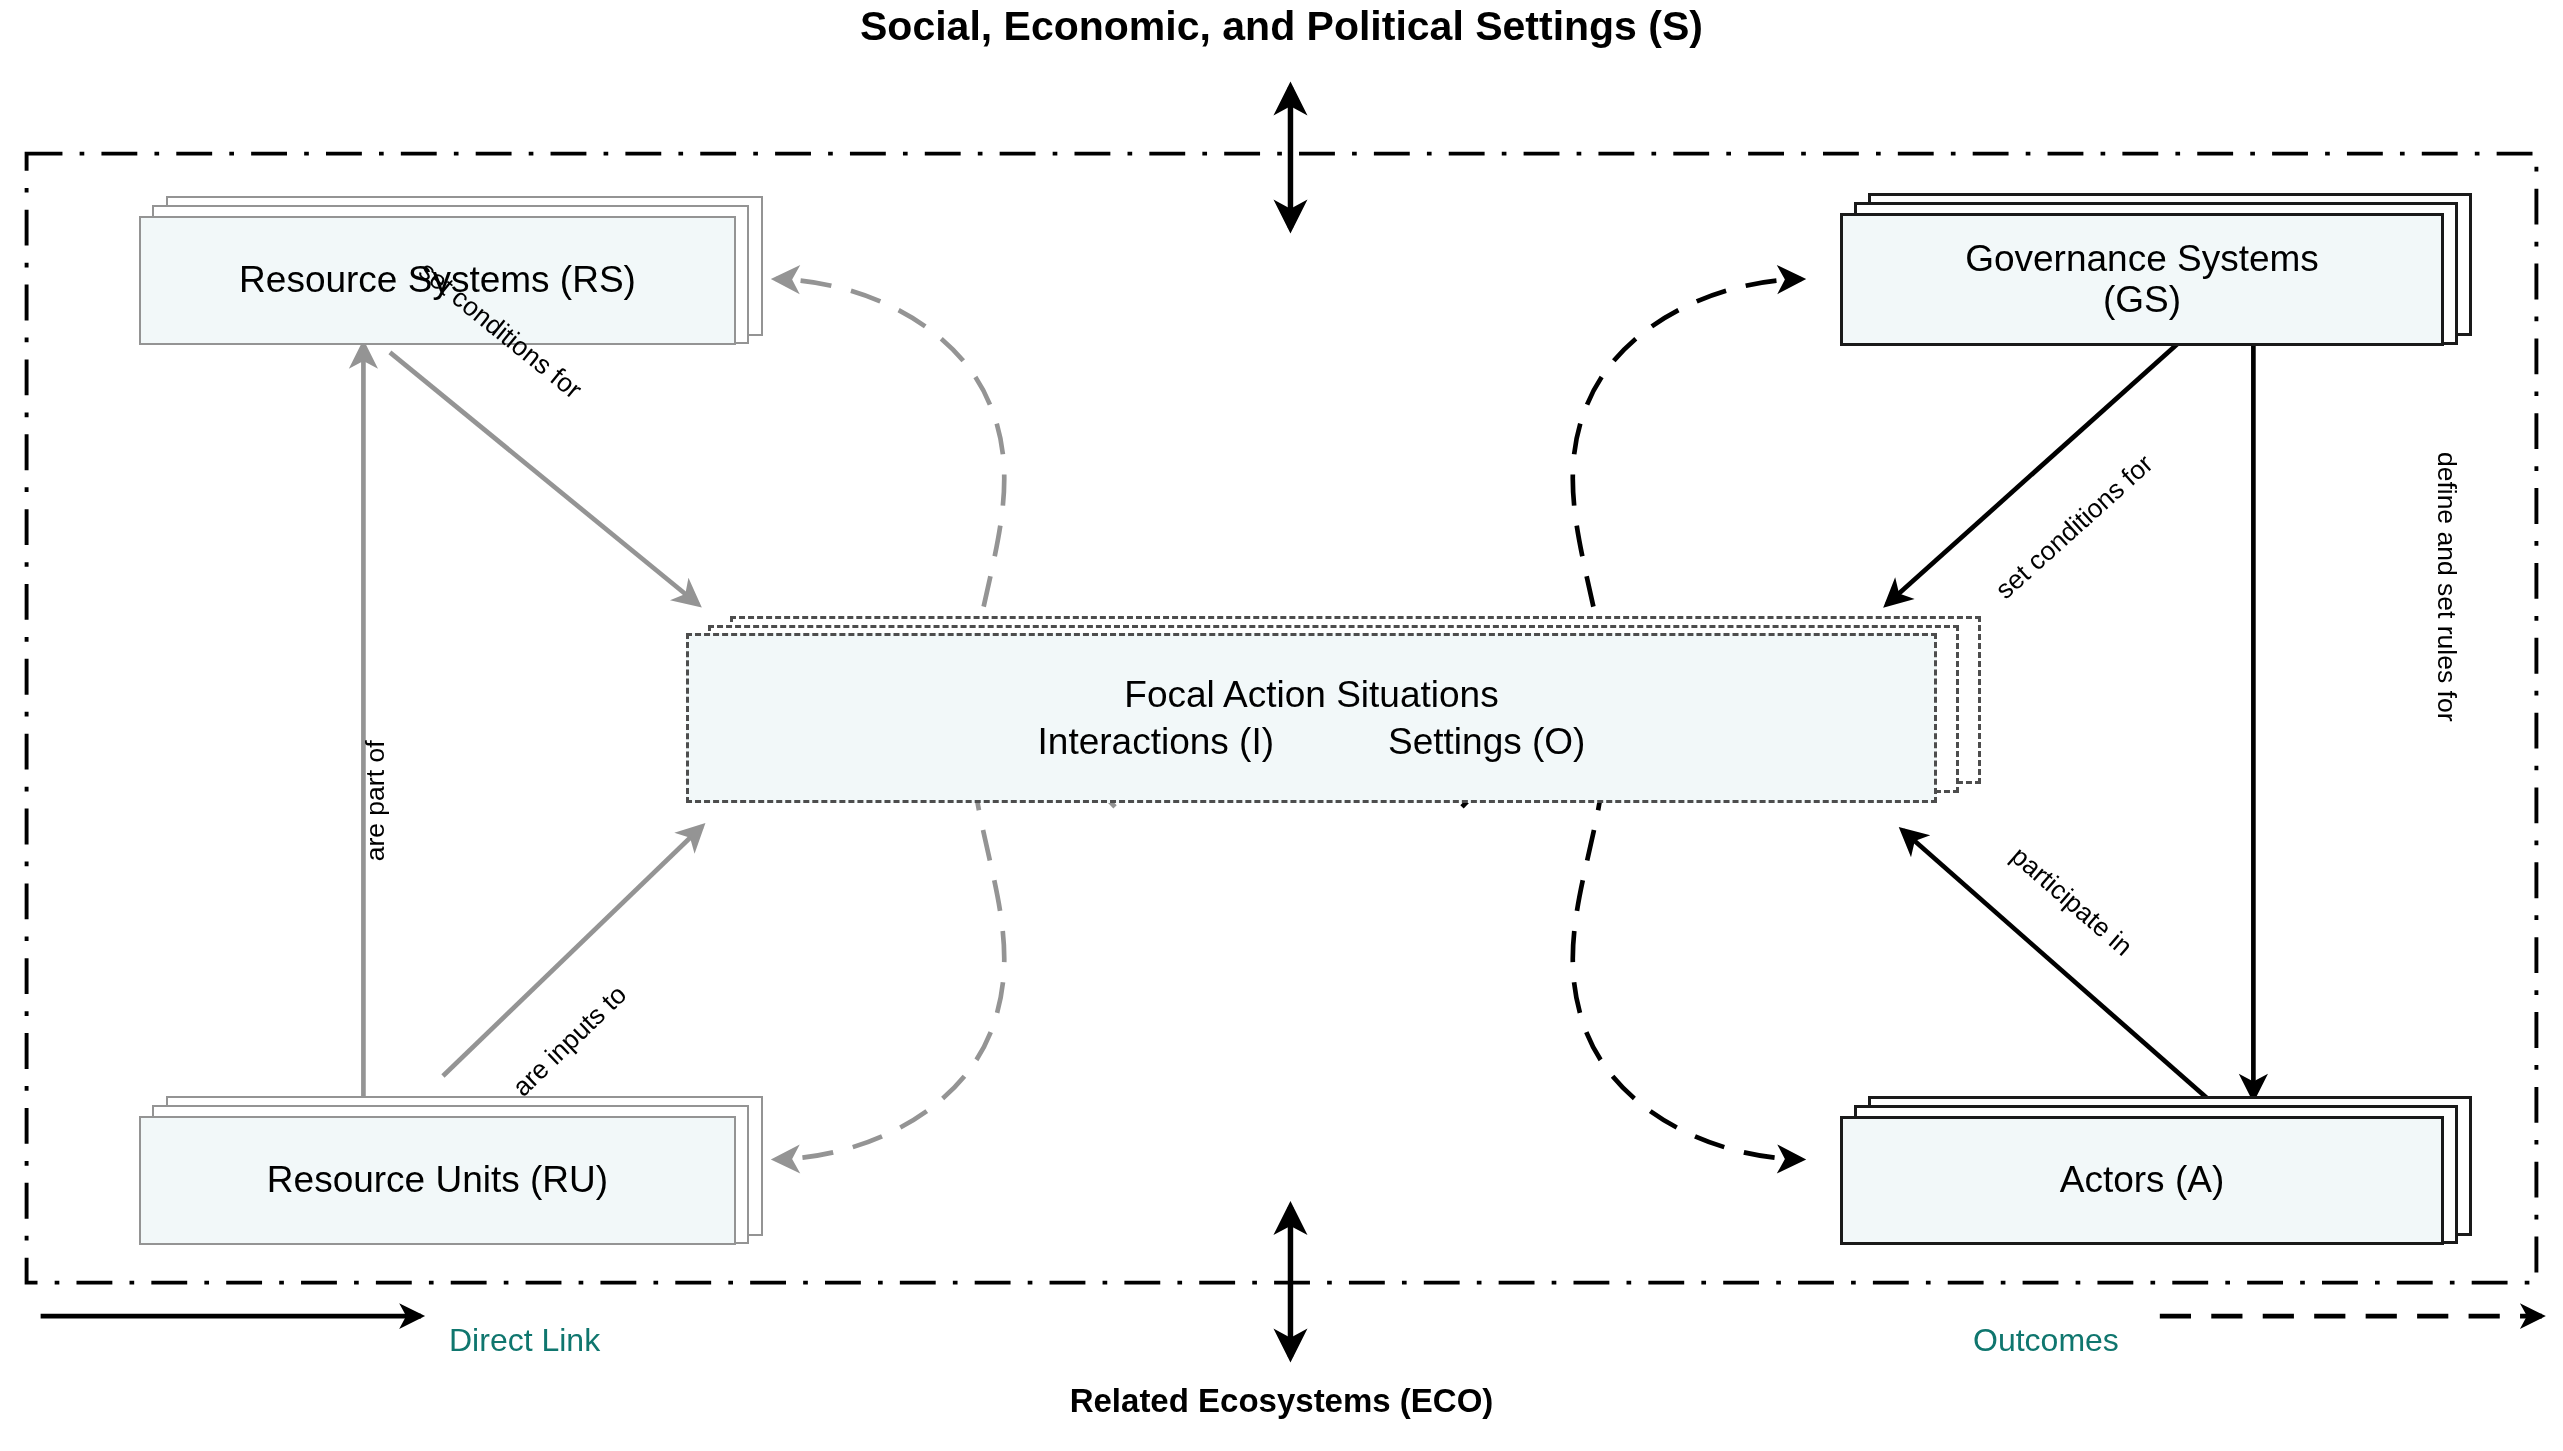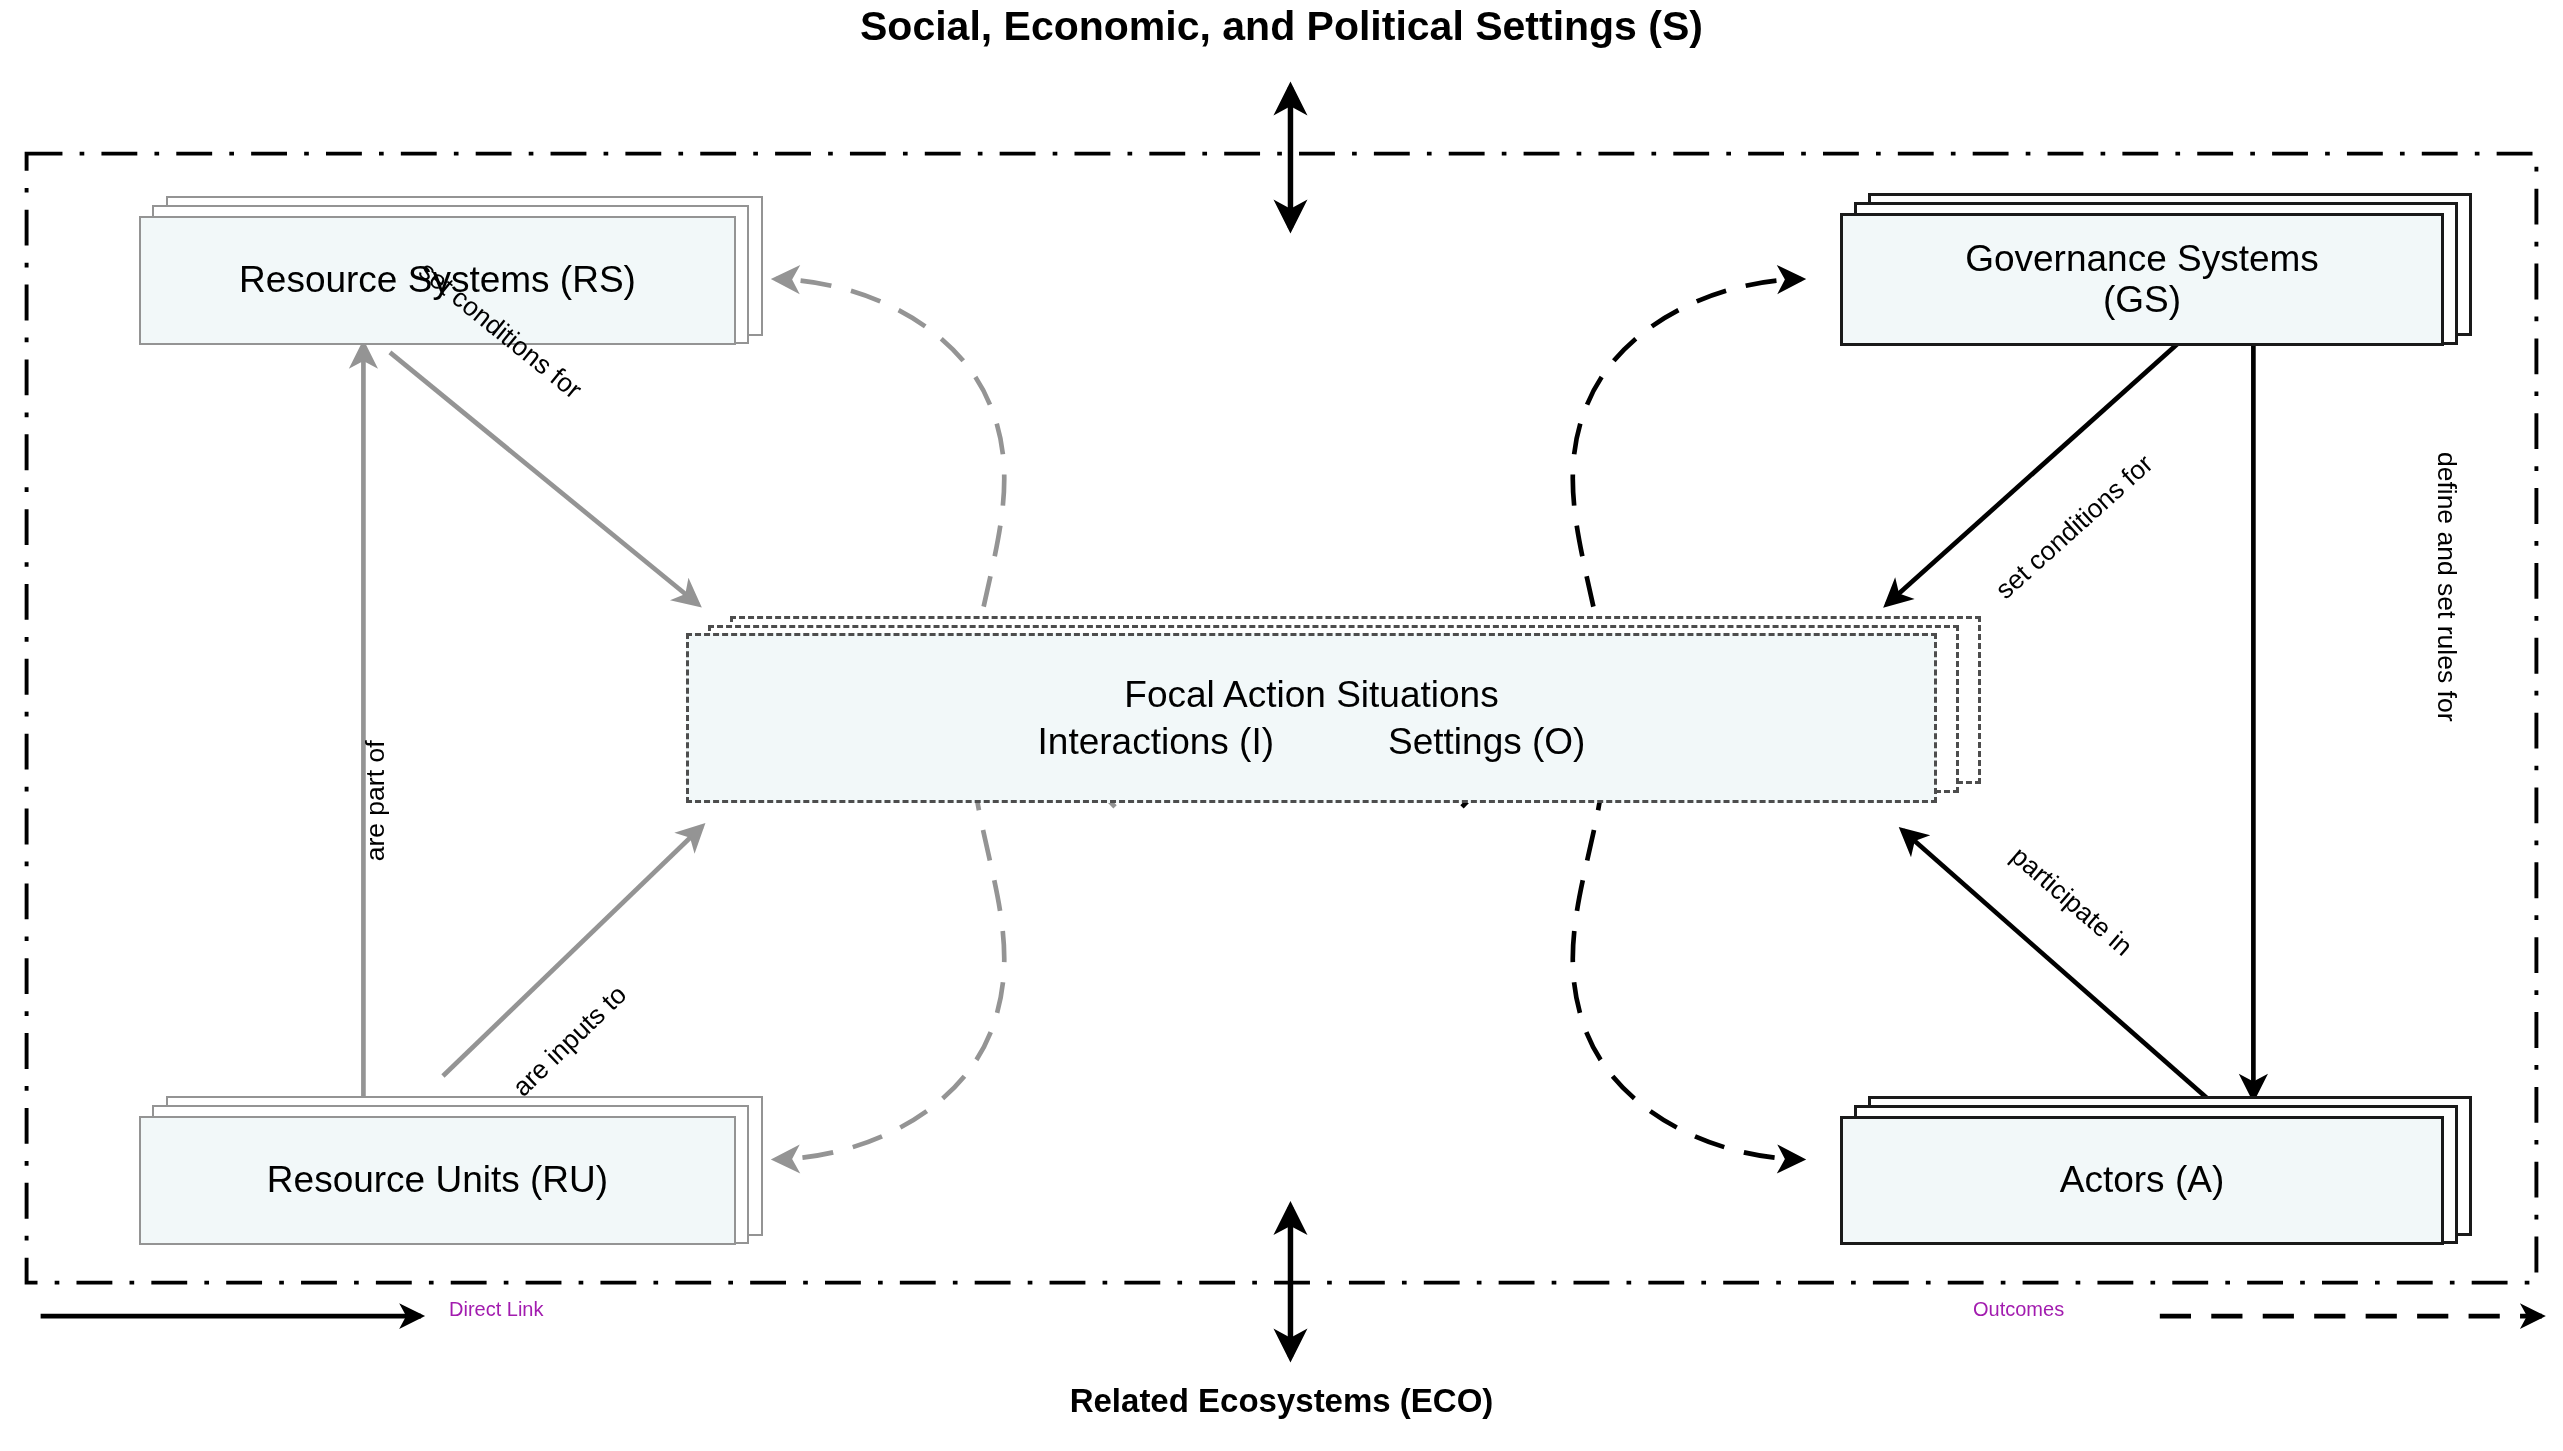--- a/index.html
+++ b/index.html
@@ -26,21 +26,21 @@
   .fas .sheet{position:absolute;box-sizing:border-box;border:3.1px dashed #4d4d4d;background:#f2f8f9;}
   .fas .sheet.s1,.fas .sheet.s2{background:#ffffff;}
   .fas .inner{position:absolute;inset:0;display:flex;flex-direction:column;align-items:center;
               justify-content:center;gap:5px;}
   .fas .title{font-size:37px;color:#000;}
   .fas .row{display:flex;align-items:center;gap:0px;font-size:37px;color:#000;}
   .fas .row .ia{display:inline-block;width:92px;height:23.4px;position:relative;margin:0 11px;}
 
   .edge-label{position:absolute;font-size:26.5px;color:#000;transform-origin:50% 50%;white-space:nowrap;}
 
-  .legend{position:absolute;font-size:20px;color:#a21caf;}
+  .legend{position:absolute;font-size:32px;color:#0f766e;margin-top:24px;}
 </style>
 </head>
 <body>
 
 <div id="stage">
 
   <div class="lbl toplabel">Social, Economic, and Political Settings (S)</div>
   <div class="lbl bottomlabel">Related Ecosystems (ECO)</div>
 
   <svg class="layer" viewBox="0 0 3287 1861">

